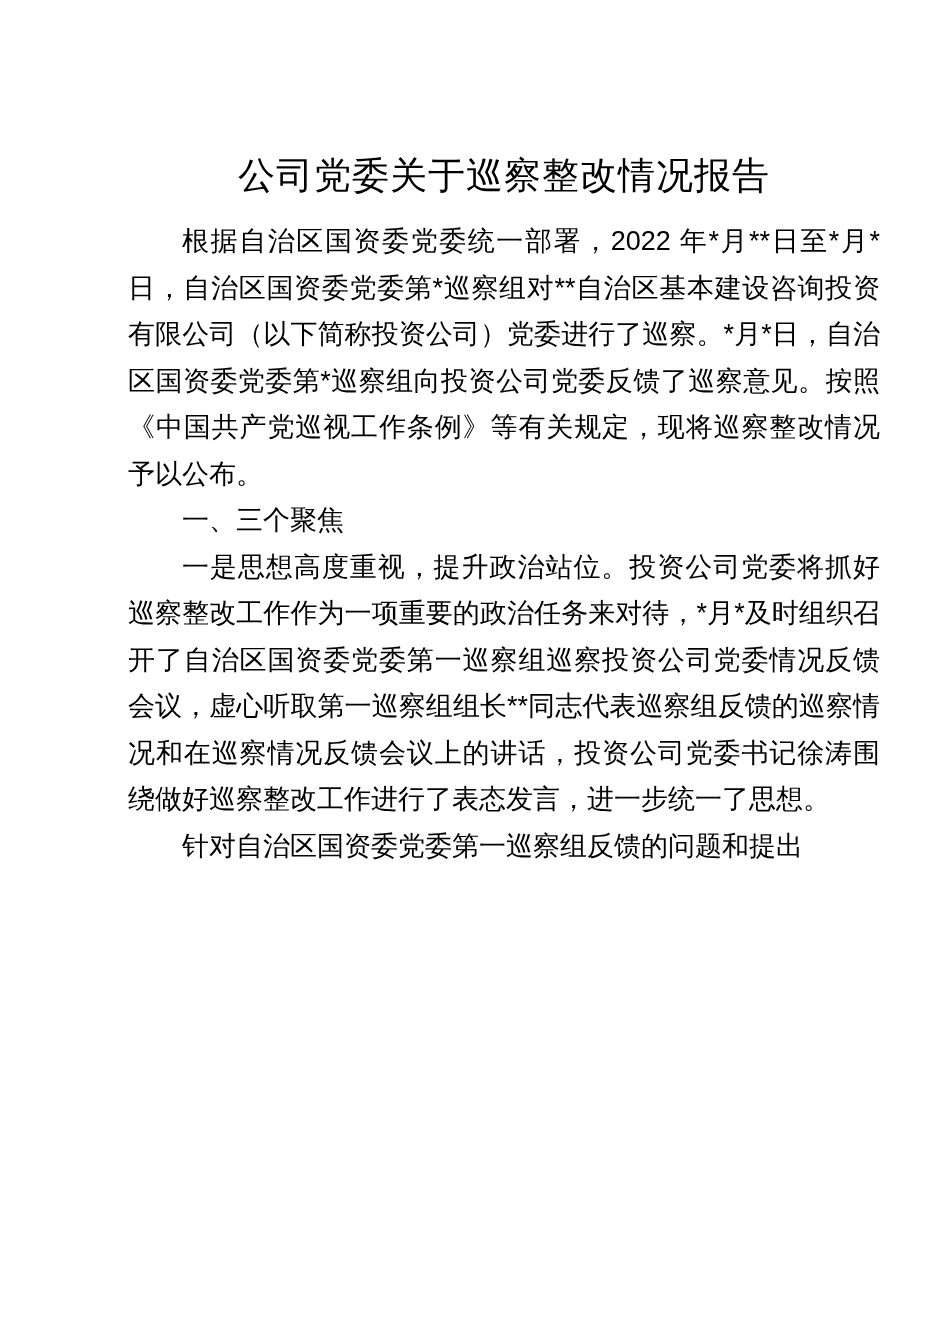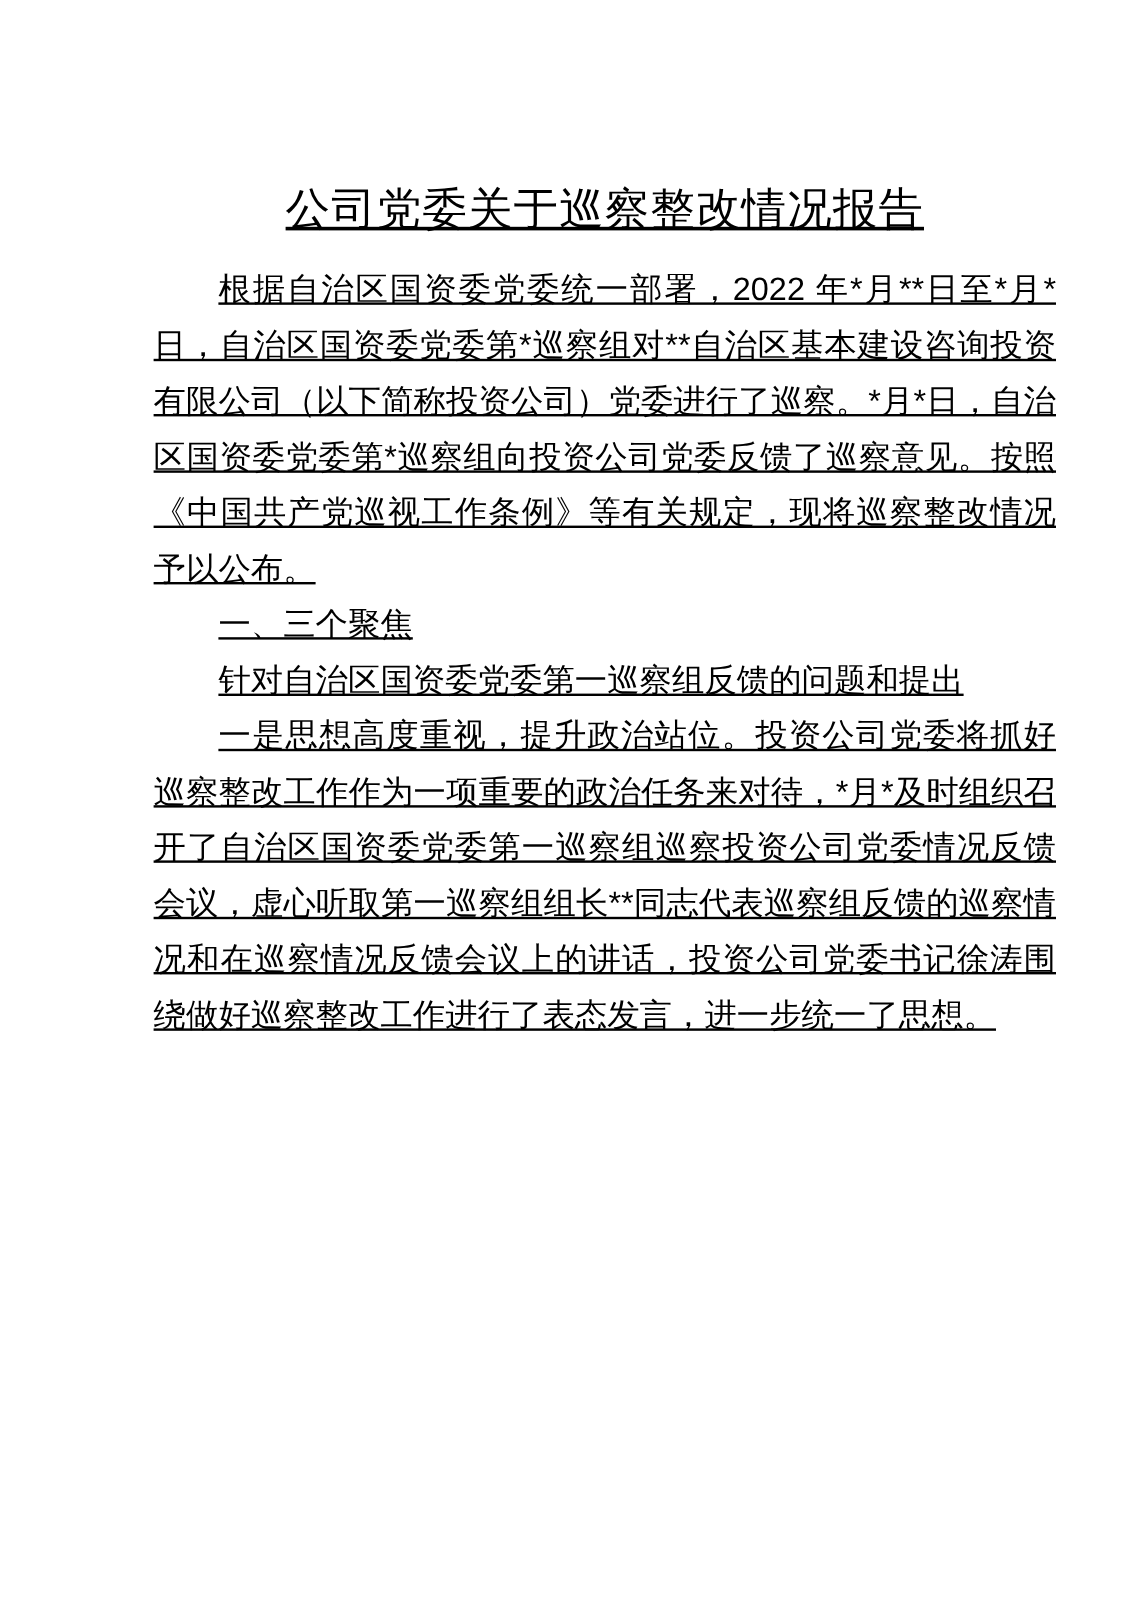--- a/index.html
+++ b/index.html
@@ -10,21 +10,20 @@
   .page {
     position: relative;
     width: 950px;
     height: 1344px;
     margin: 0 auto;
     background: #ffffff;
     box-sizing: border-box;
     padding: 0 70px 0 128px;
     overflow: hidden;
     color: #000000;
-    text-decoration: underline;
   }
   .title {
     margin: 154px 0 0 0;
     font-family: "Liberation Serif", "DejaVu Serif", serif;
     font-weight: 500;
     font-size: 37px;
     line-height: 44px;
     text-align: center;
     letter-spacing: 1px;
     color: #000000;
@@ -51,16 +50,16 @@
 </style>
 </head>
 <body>
 
 <div class="page">
   <h1 class="title">公司党委关于巡察整改情况报告</h1>
 
   <div class="body">
     <p class="para">根据自治区国资委党委统一部署，2022 年*月**日至*月*日，自治区国资委党委第*巡察组对**自治区基本建设咨询投资有限公司（以下简称投资公司）党委进行了巡察。*月*日，自治区国资委党委第*巡察组向投资公司党委反馈了巡察意见。按照《中国共产党巡视工作条例》等有关规定，现将巡察整改情况予以公布。</p>
     <p class="para heading">一、三个聚焦</p>
+    <p class="para">一是思想高度重视，提升政治站位。投资公司党委将抓好巡察整改工作作为一项重要的政治任务来对待，*月*及时组织召开了自治区国资委党委第一巡察组巡察投资公司党委情况反馈会议，虚心听取第一巡察组组长**同志代表巡察组反馈的巡察情况和在巡察情况反馈会议上的讲话，投资公司党委书记徐涛围绕做好巡察整改工作进行了表态发言，进一步统一了思想。</p>
     <p class="para">针对自治区国资委党委第一巡察组反馈的问题和提出</p>
-    <p class="para">一是思想高度重视，提升政治站位。投资公司党委将抓好巡察整改工作作为一项重要的政治任务来对待，*月*及时组织召开了自治区国资委党委第一巡察组巡察投资公司党委情况反馈会议，虚心听取第一巡察组组长**同志代表巡察组反馈的巡察情况和在巡察情况反馈会议上的讲话，投资公司党委书记徐涛围绕做好巡察整改工作进行了表态发言，进一步统一了思想。</p>
   </div>
 </div>
 
 </body></html>

